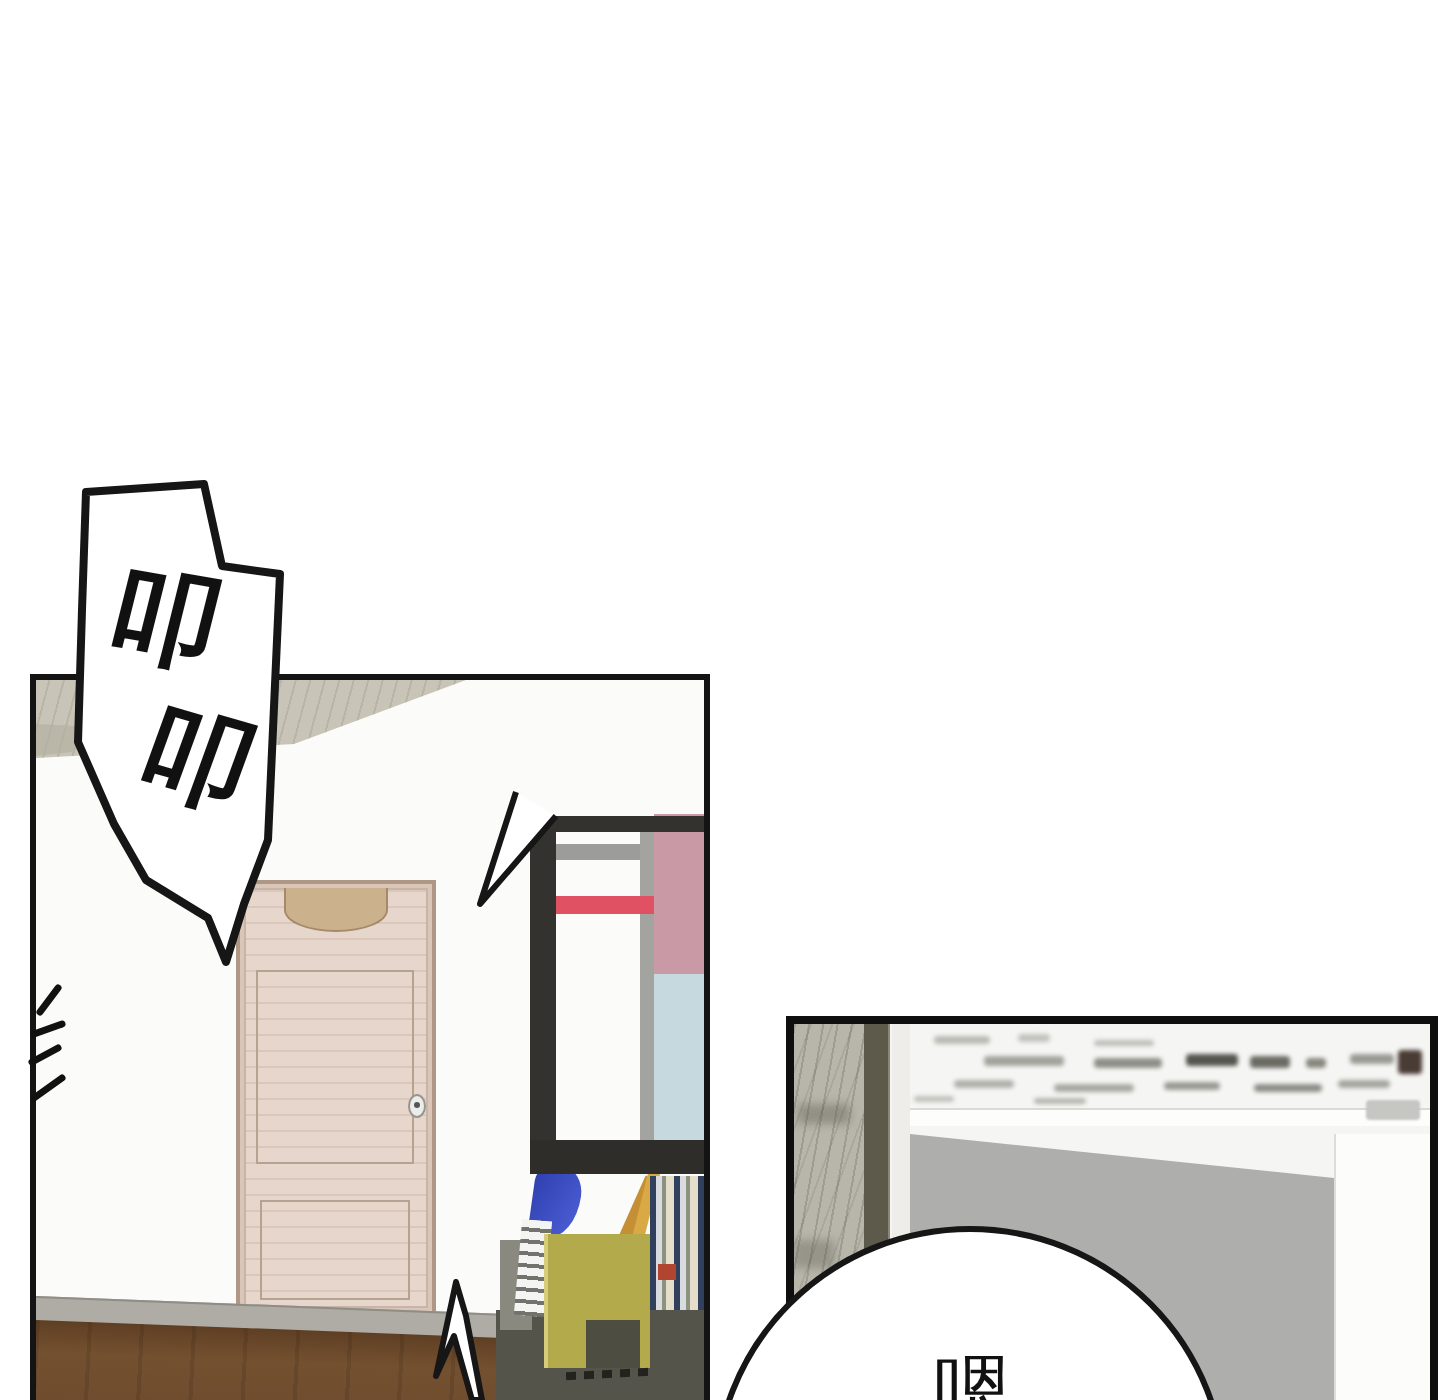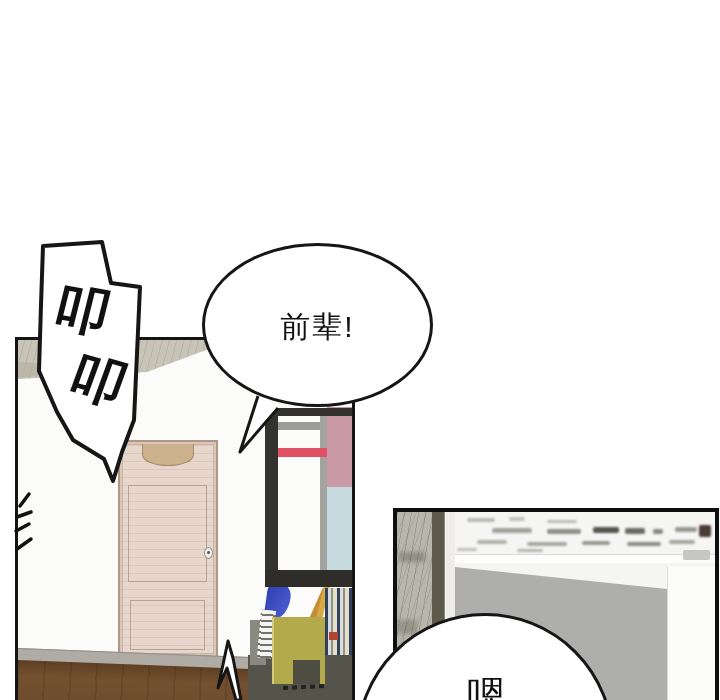--- a/index.html
+++ b/index.html
@@ -183,23 +183,20 @@
   <svg class="abs" style="left:30px;top:235px;width:120px;height:260px;" viewBox="0 0 120 260">
     <polygon points="13,11 72,7 81,48 110,52 104,185 92,217 83,246 74,224 43,205 27,177 9,136 11,70" fill="#ffffff" stroke="#161616" stroke-width="4" stroke-linejoin="round"></polygon>
   </svg>
   <span class="knock-char kc1">叩</span>
   <span class="knock-char kc2">叩</span>
 
   <svg class="abs" style="left:230px;top:390px;width:60px;height:70px;" viewBox="0 0 60 70">
     <path d="M28,6 L10,62 L48,18 Z" fill="#ffffff"></path>
     <path d="M28,6 L10,62 L48,18" fill="none" stroke="#161616" stroke-width="3" stroke-linejoin="round"></path>
   </svg>
-  <div class="abs call-bubble">
-    <span class="call-text">前辈!</span>
-  </div>
 
   <svg class="abs" style="left:0;top:485px;width:60px;height:80px;" viewBox="0 0 60 80">
     <g stroke="#111111" stroke-width="3.5" stroke-linecap="round" fill="none">
       <path d="M29,9 L20,21"></path>
       <path d="M31,27 L17,32"></path>
       <path d="M29,39 L16,46"></path>
       <path d="M31,54 L17,64"></path>
     </g>
   </svg>
 </div>

